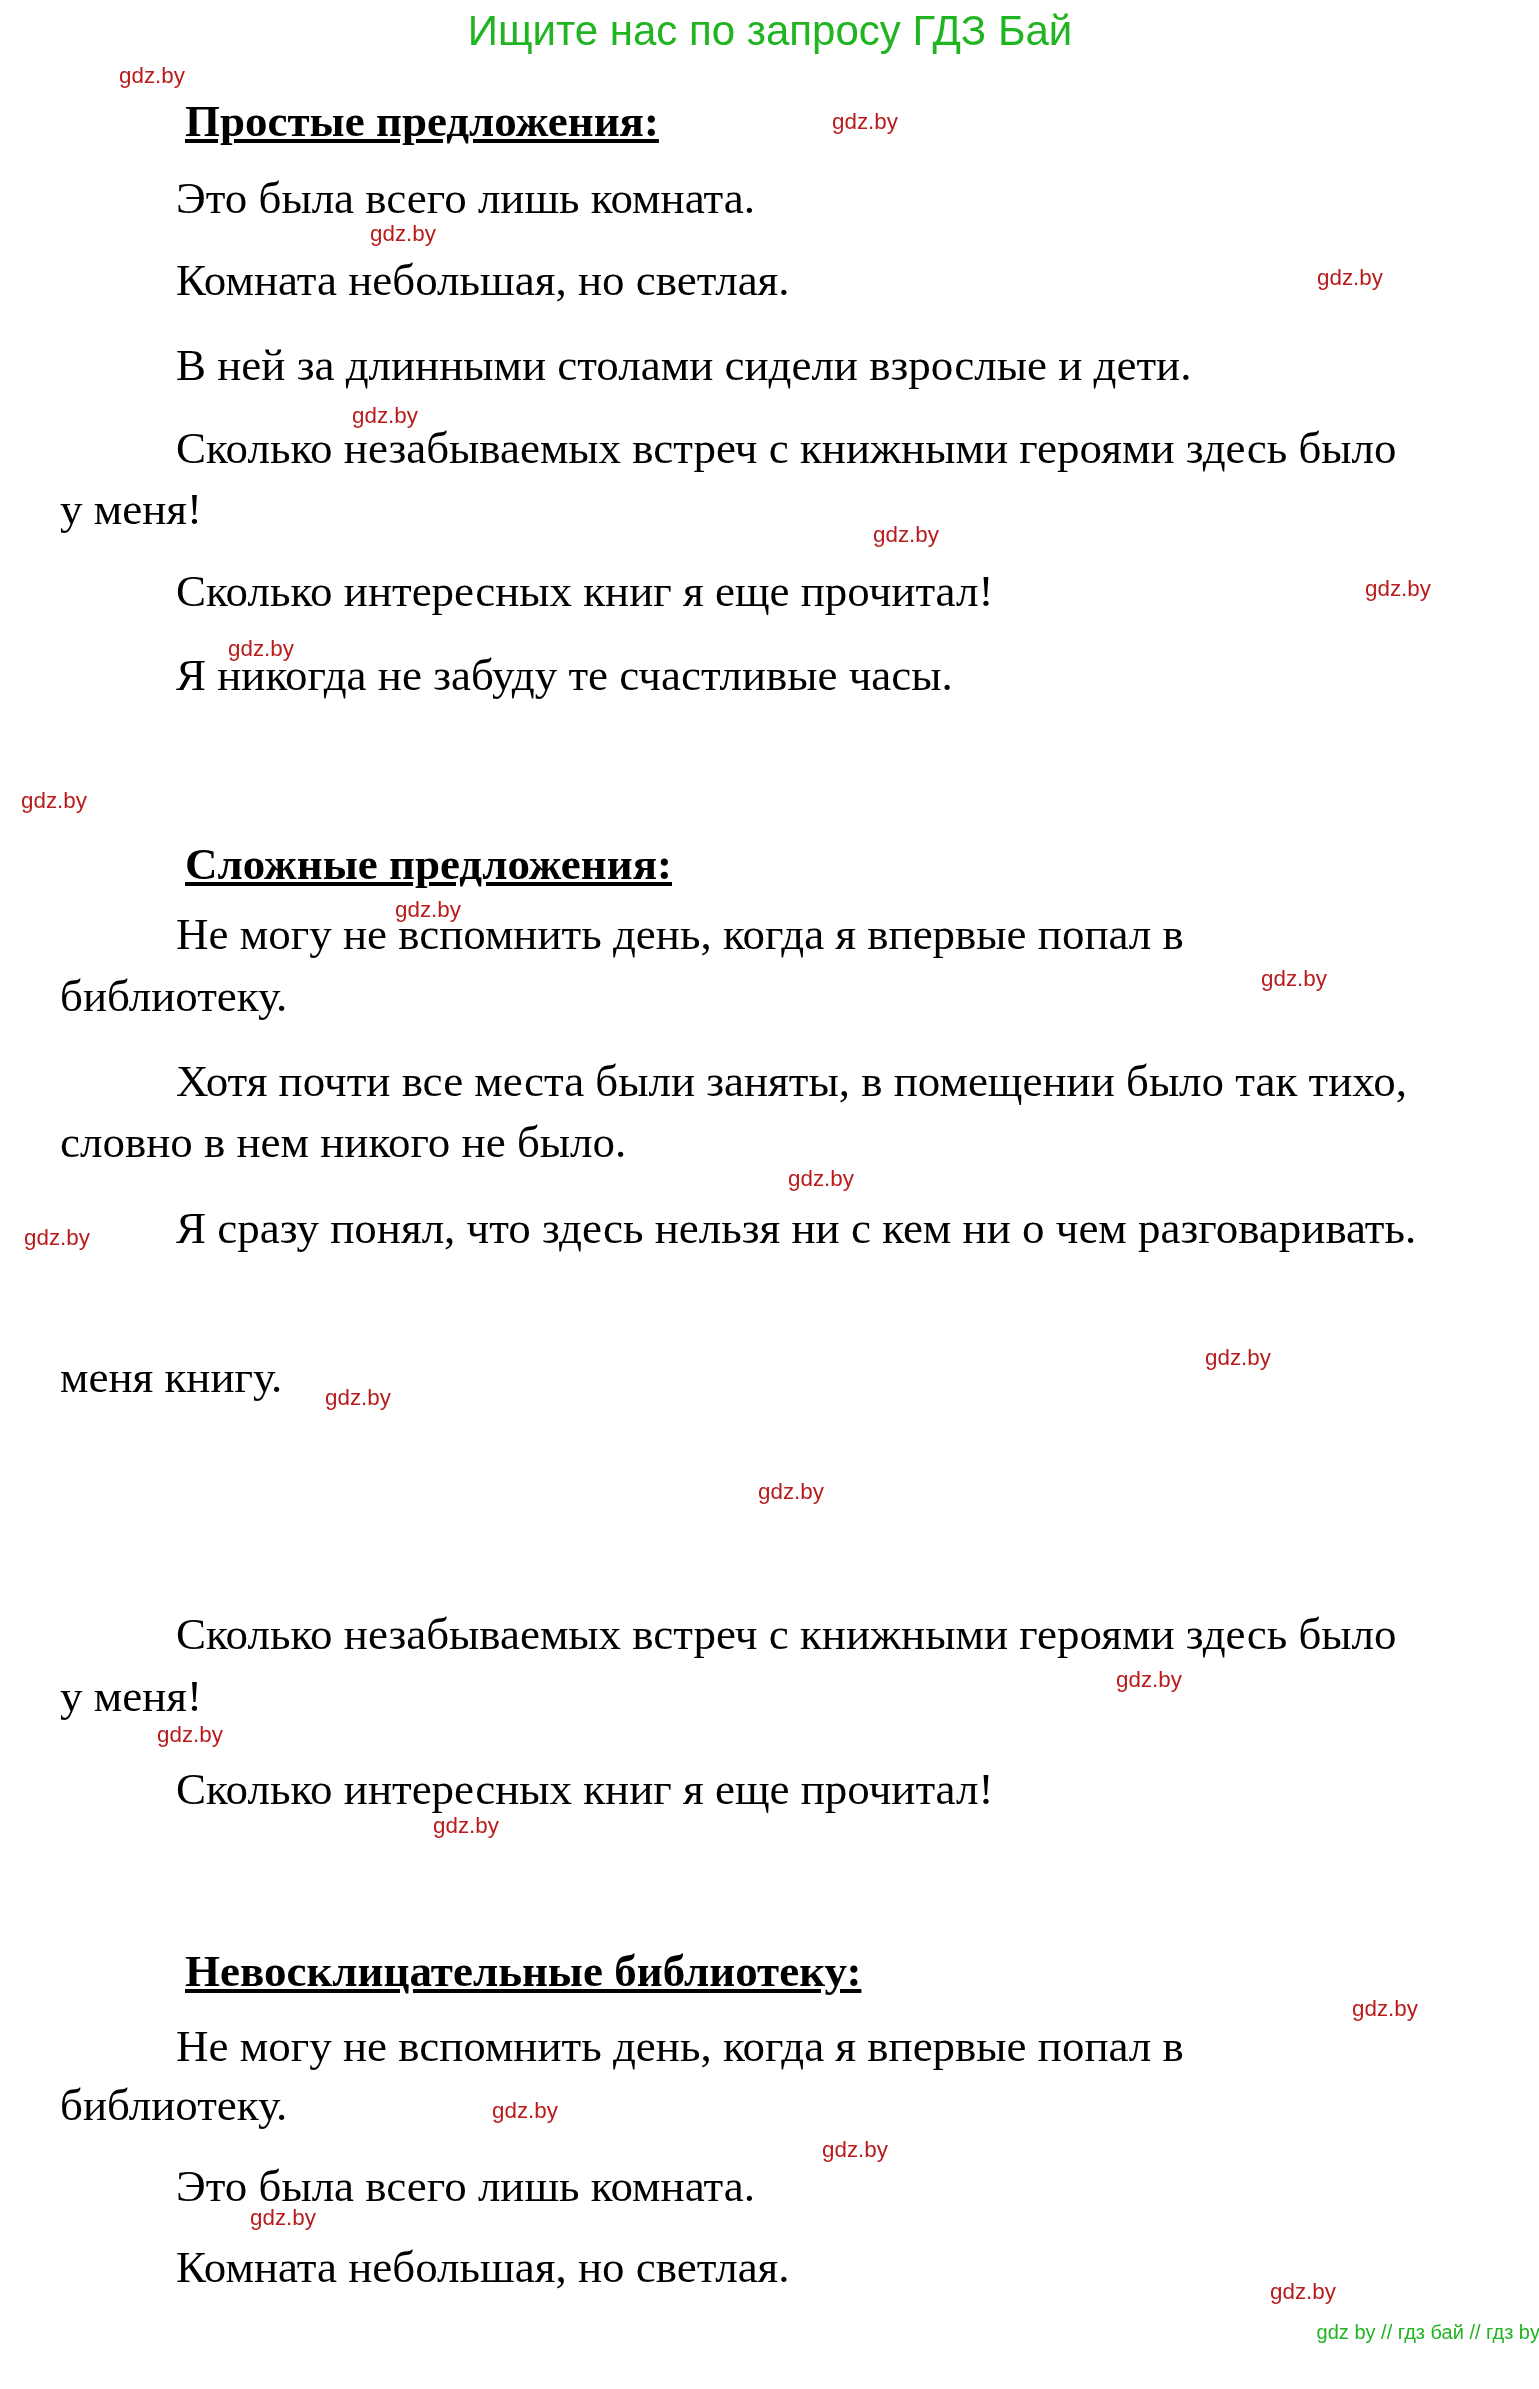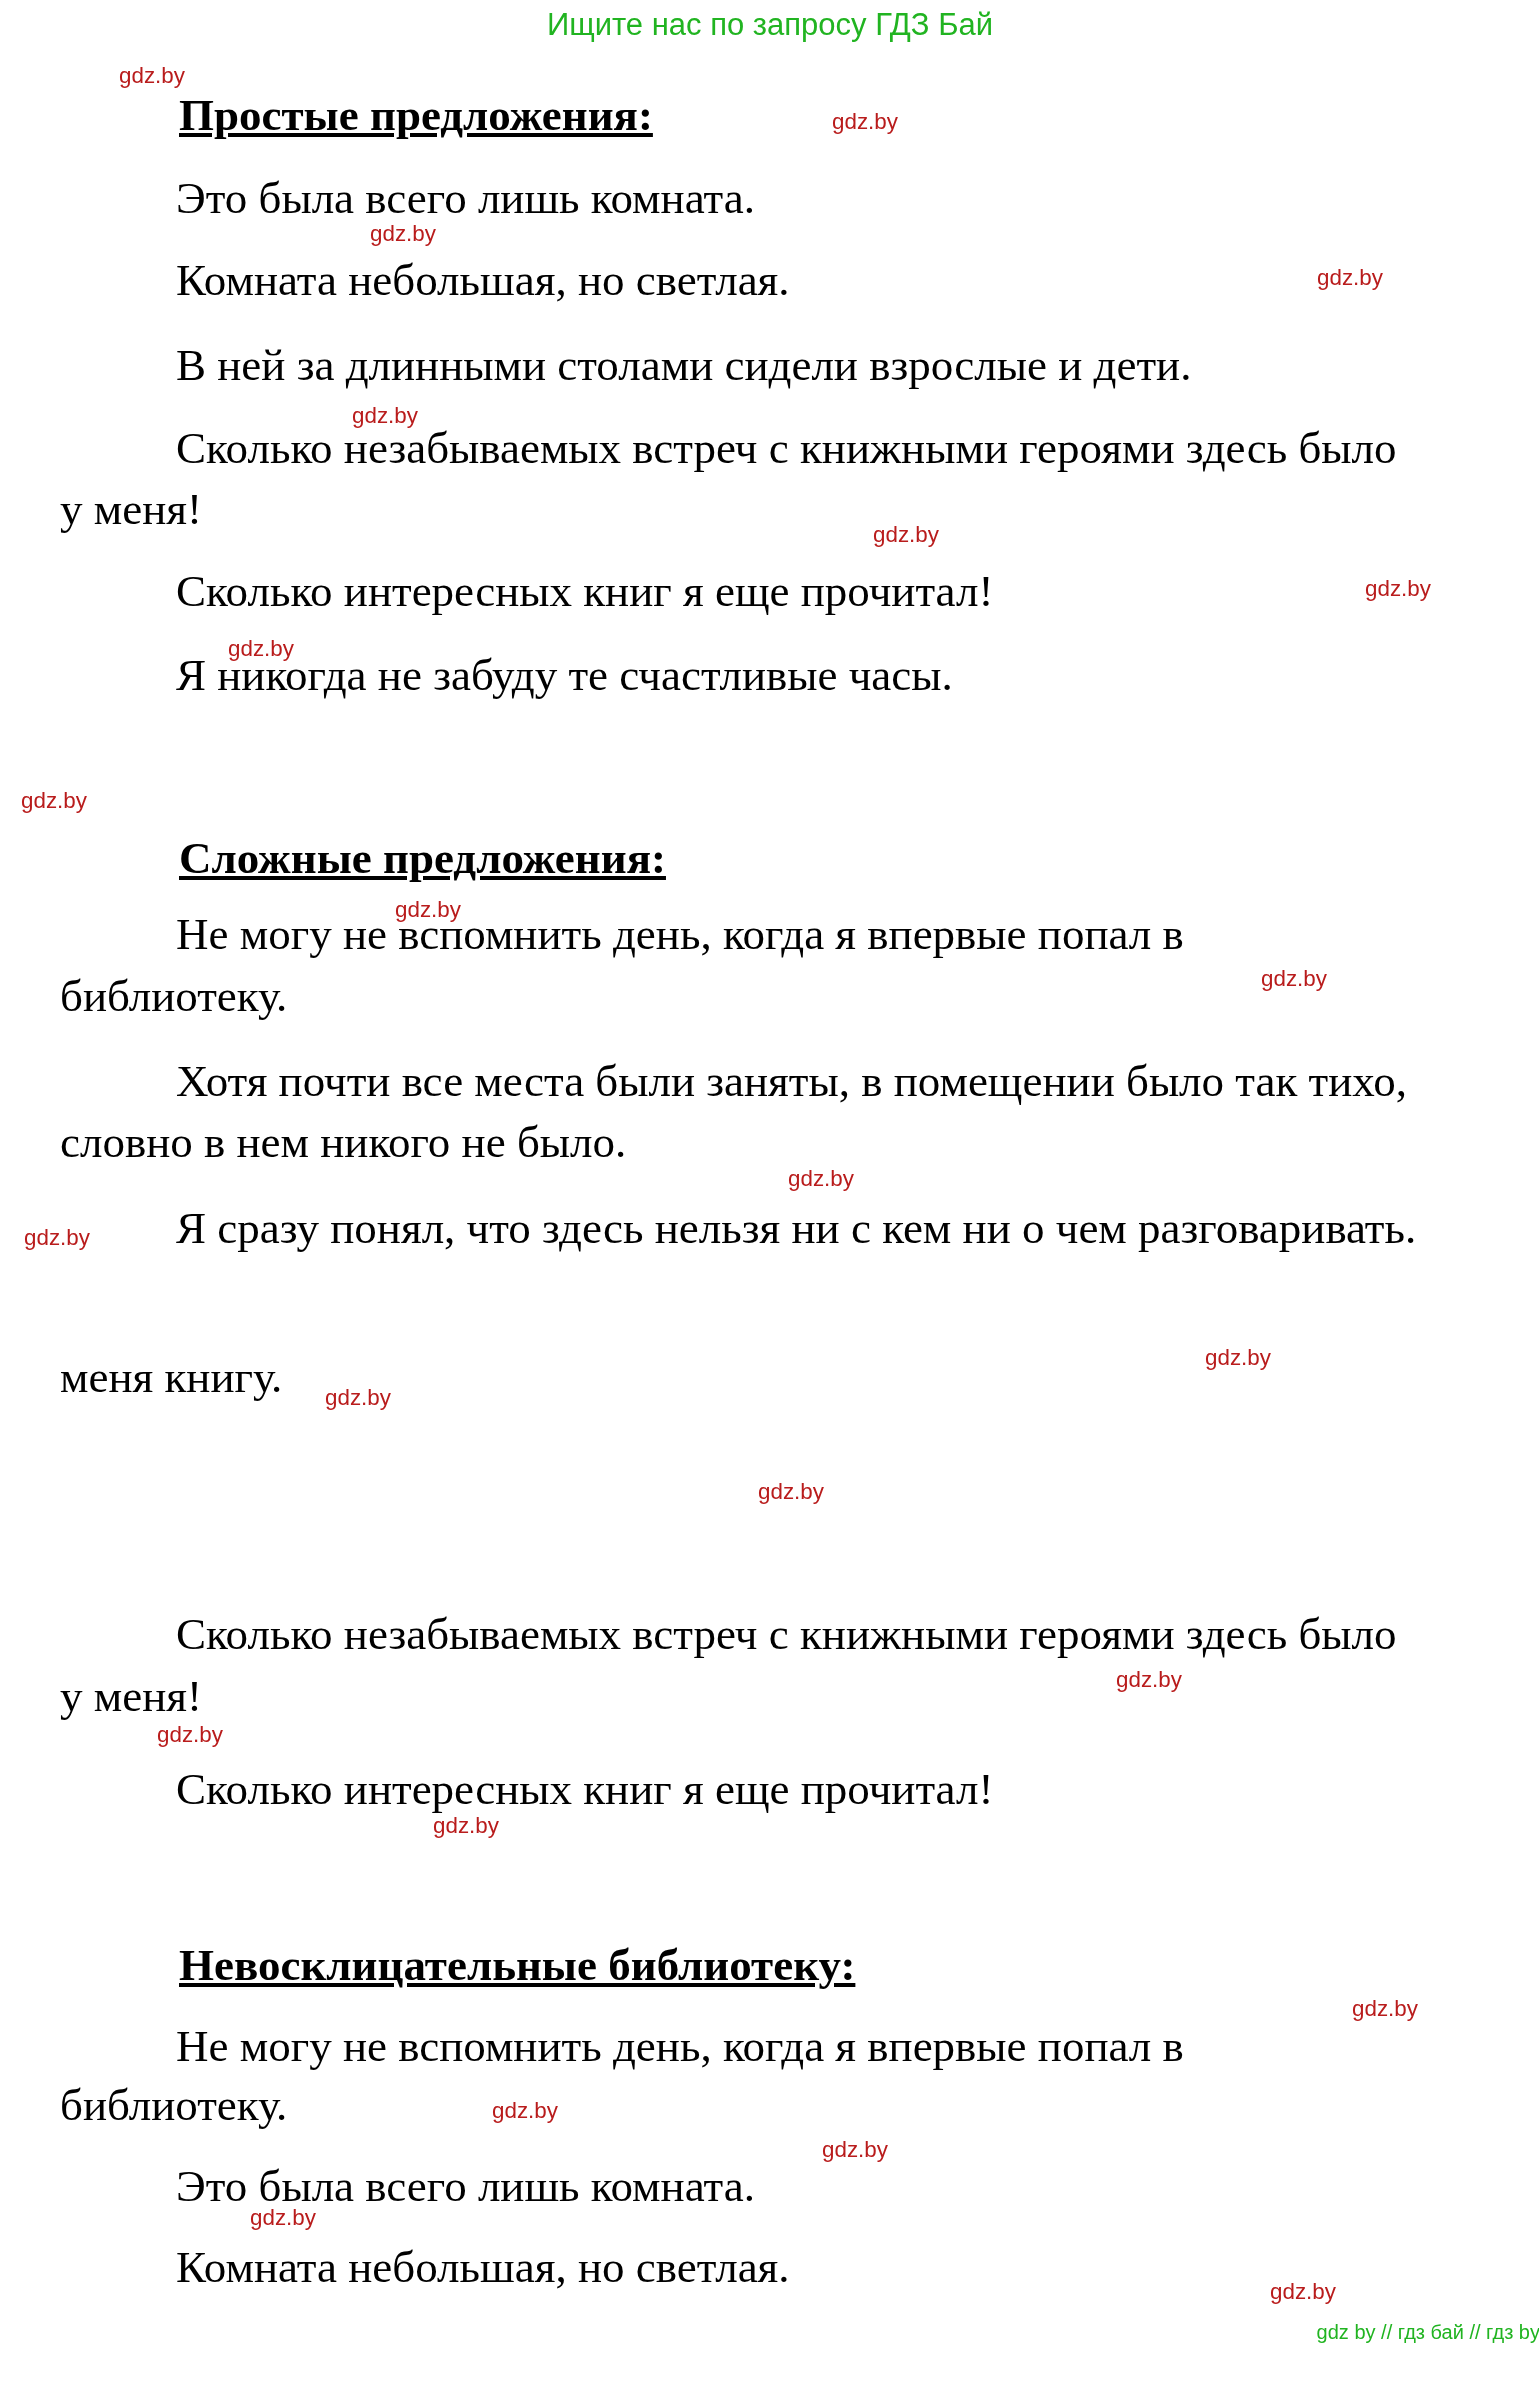--- a/index.html
+++ b/index.html
@@ -11,21 +11,21 @@
     background: #ffffff;
     font-family: "Liberation Serif", serif;
     color: #000000;
     overflow: hidden;
   }
   .banner {
     position: absolute;
     top: 6.6px; left: 0; width: 100%;
     text-align: center;
     font-family: "Liberation Sans", sans-serif;
-    font-size: 31px;
+    font-size: 42px;
     color: var(--green, #21b421);
     white-space: nowrap;
   }
   .footer {
     position: absolute;
     top: 2321px; left: 0; width: 100%;
     text-align: right;
     font-family: "Liberation Sans", sans-serif;
     font-size: 20px;
     color: var(--green, #21b421);
@@ -33,21 +33,21 @@
   }
   .wm {
     position: absolute;
     font-family: "Liberation Sans", sans-serif;
     font-size: 22.4px;
     color: #b91c1c;
     white-space: nowrap;
   }
   .sec-title {
     position: absolute;
-    margin: 3px;
+    margin: 9px;
     font-size: 45px;
     font-weight: bold;
     text-decoration: underline;
     white-space: nowrap;
   }
   .line {
     position: absolute;
     font-size: 45px;
     white-space: nowrap;
   }

